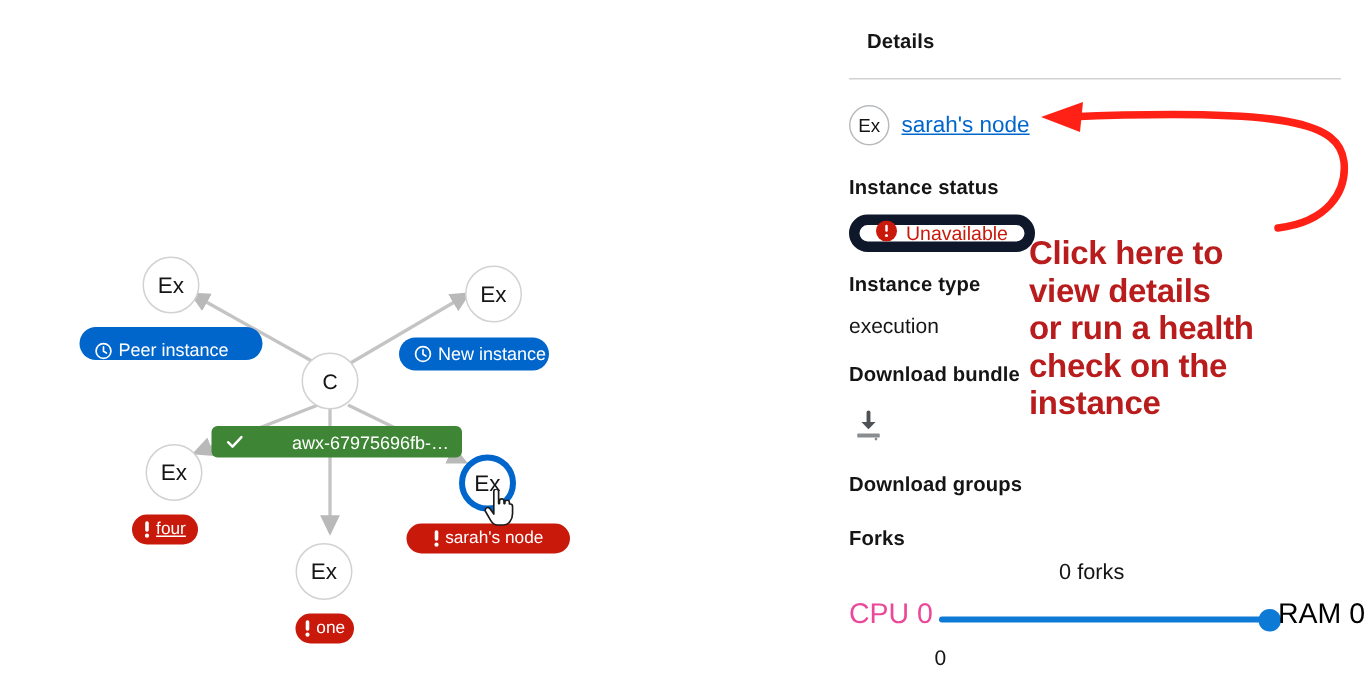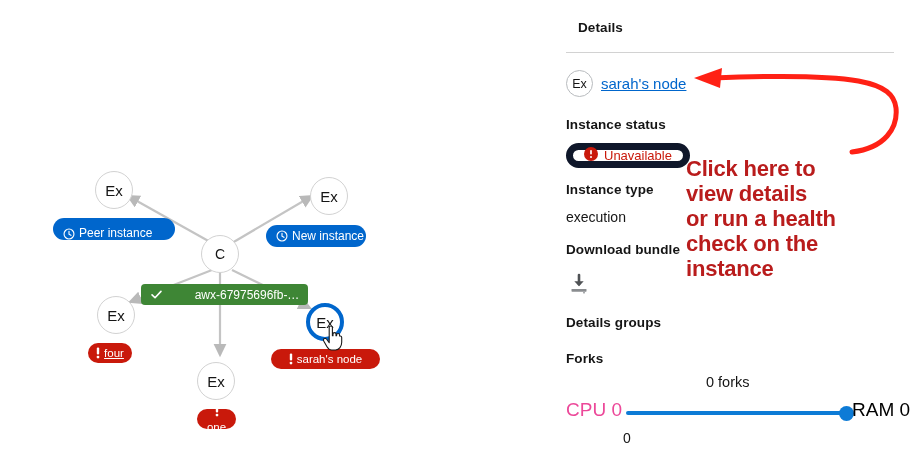--- a/index.html
+++ b/index.html
@@ -158,21 +158,21 @@
     <div class="badge red" style="left:271px;top:349px;width:109px;justify-content:center;padding:0 7px;">
       <span class="gicon">
         <svg width="4" height="12" viewBox="0 0 4 12">
             <rect x="0.8" y="0.5" width="2.4" height="7" rx="1.1" fill="#fff"></rect>
             <circle cx="2" cy="10.1" r="1.4" fill="#fff"></circle>
           </svg>
       </span>
       <span>sarah's node</span>
     </div>
 
-    <div class="badge red" style="left:197px;top:409px;width:39px;justify-content:center;padding:0 7px;flex-direction:column;">
+    <div class="badge red" style="left:197px;top:409px;width:39px;justify-content:center;padding:0 7px;">
       <span class="gicon">
         <svg width="4" height="12" viewBox="0 0 4 12">
             <rect x="0.8" y="0.5" width="2.4" height="7" rx="1.1" fill="#fff"></rect>
             <circle cx="2" cy="10.1" r="1.4" fill="#fff"></circle>
           </svg>
       </span>
       <span>one</span>
     </div>
 
     <svg class="cursor-hand" style="left:322px;top:326px;" viewBox="0 0 22 26">
@@ -208,21 +208,21 @@
     <div class="d-label" style="top:242px;">Download bundle</div>
     <div class="dl-icon" style="top:272px;">
       <svg width="24" height="24" viewBox="0 0 24 24">
         <path d="M12 3v9.2" stroke="#4f5255" stroke-width="2.6" stroke-linecap="round"></path>
         <path d="M7.3 9.3 L12 14.2 L16.7 9.3" fill="#4f5255"></path>
         <rect x="4.5" y="17" width="15" height="2.7" rx="0.6" fill="#8a8d90"></rect>
         <rect x="16.2" y="19.9" width="1.6" height="1.6" rx="0.4" fill="#8a8d90"></rect>
       </svg>
     </div>
 
-    <div class="d-label" style="top:315px;">Details groups</div>
+    <div class="d-label" style="top:315px;">Download groups</div>
 
     <div class="d-label" style="top:351px;">Forks</div>
 
     <div class="forks-wrap">
       <div class="forks-count">0 forks</div>
       <div class="cpu-lab">CPU 0</div>
       <div class="track"></div>
       <div class="knob"></div>
       <div class="ram-lab">RAM 0</div>
       <div class="tick0">0</div>

